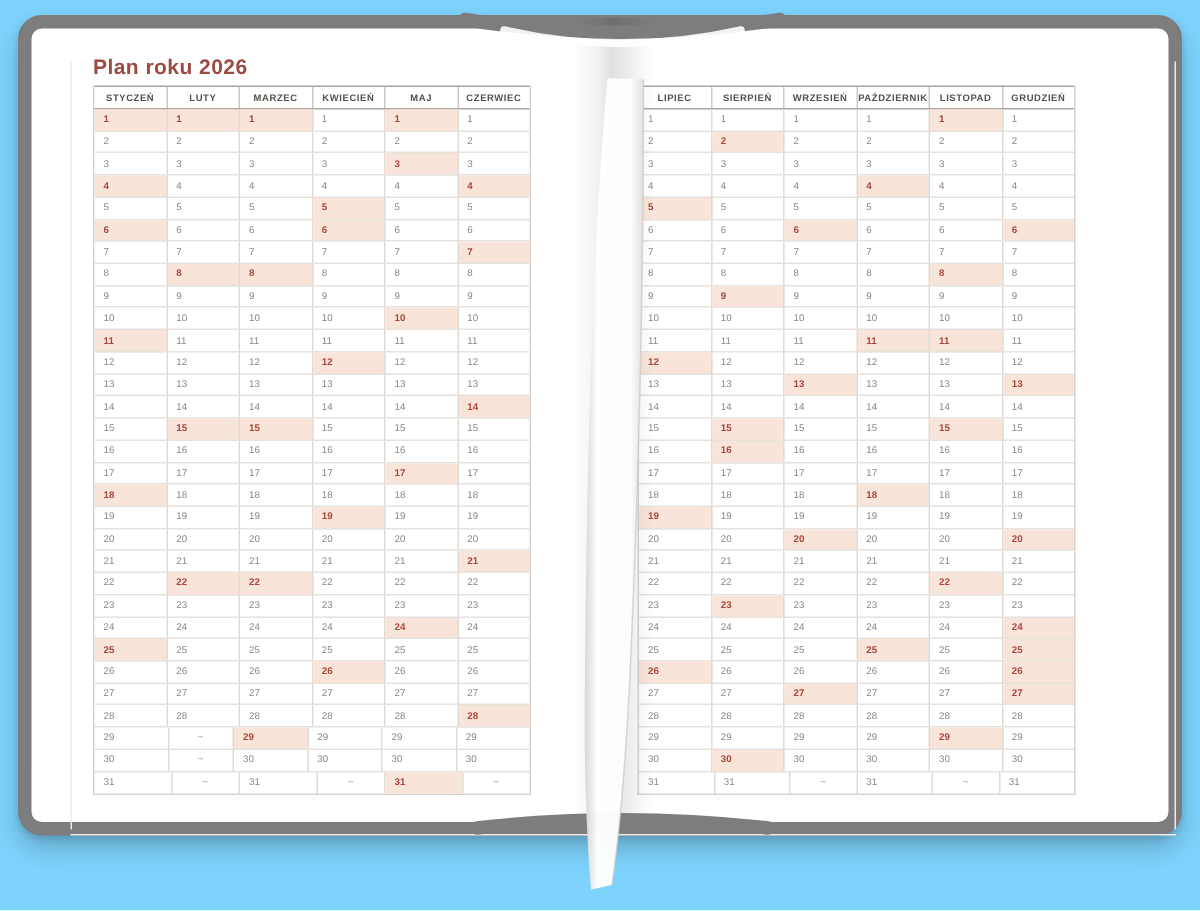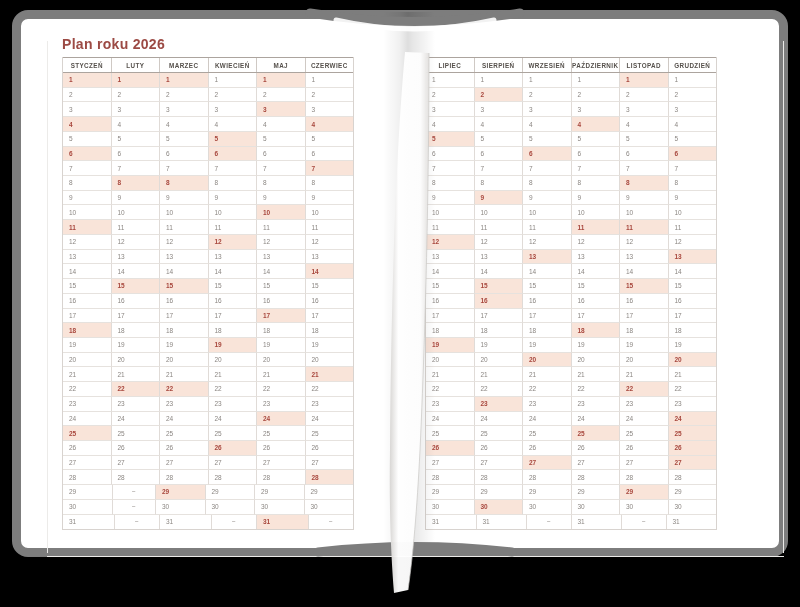--- a/index.html
+++ b/index.html
@@ -1,18 +1,18 @@
 <!DOCTYPE html>
 <html><head>
 <meta charset="utf-8">
 <style>
   * { margin:0; padding:0; box-sizing:border-box; }
   html,body { width:800px; height:607px; background:#ffffff; overflow:hidden;
               font-family:"Liberation Sans", sans-serif; }
-  #stage { position:relative; width:800px; height:607px; background:#000000; }
+  #stage { position:relative; width:800px; height:607px; background:#7dd3fc; }
 
   
   #book {
     position:absolute; left:12px; top:10px; width:776px; height:547px;
     background:#ffffff; border:9px solid #7d7d7d; border-radius:16px;
     box-shadow:0 9px 16px rgba(0,0,0,.20), 0 2px 4px rgba(0,0,0,.12);
   }
   .page-edge { position:absolute; background:#ecebe9; }
   #edge-left   { left:26px;  top:22px; width:1px; height:512px; }
   #edge-right  { left:762px; top:22px; width:1px; height:512px; }

